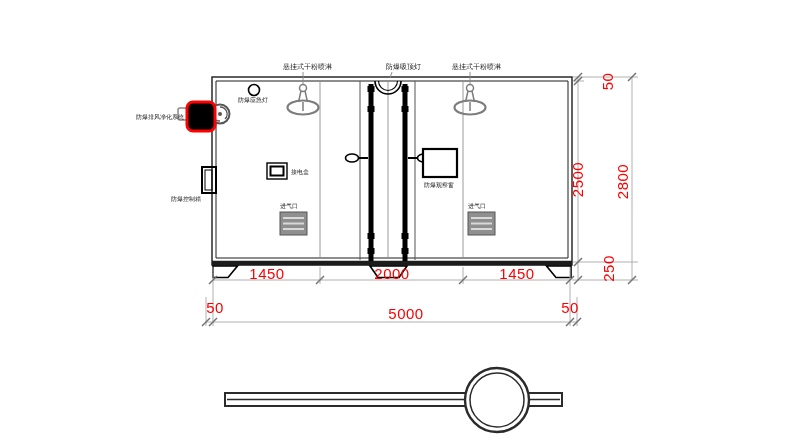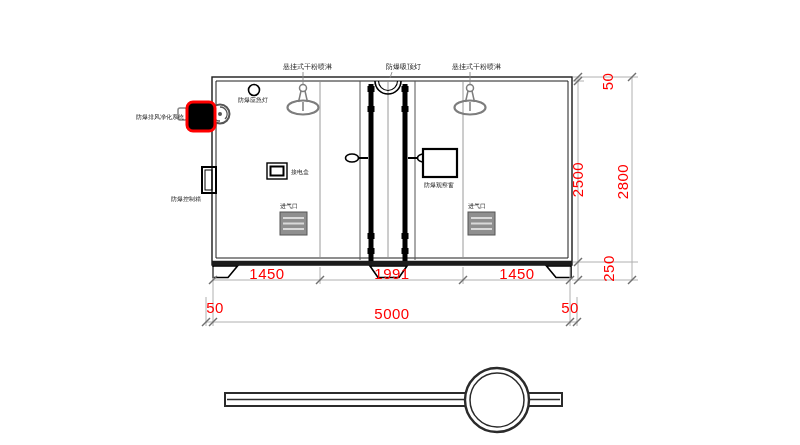--- a/index.html
+++ b/index.html
@@ -178,24 +178,24 @@
 <div class="lbl s7" style="left:452px;top:62px;">悬挂式干粉喷淋</div>
 <div class="lbl s6" style="left:238px;top:96px;">防爆应急灯</div>
 <div class="lbl s6" style="left:136px;top:113px;">防爆排风净化系统</div>
 <div class="lbl s6" style="left:171px;top:195px;">防爆控制箱</div>
 <div class="lbl s6" style="left:291px;top:168px;">接电盒</div>
 <div class="lbl s6" style="left:424px;top:181px;">防爆观察窗</div>
 <div class="lbl s6" style="left:280px;top:202px;">进气口</div>
 <div class="lbl s6" style="left:468px;top:202px;">进气口</div>
 
 <div class="dim" style="left:237px;top:265px;">1450</div>
-<div class="dim" style="left:362px;top:265px;">1991</div>
+<div class="dim" style="left:362px;top:265px;">2000</div>
 <div class="dim" style="left:487px;top:265px;">1450</div>
 <div class="dim sm" style="left:195px;top:299px;">50</div>
-<div class="dim" style="left:362px;top:305px;">5000</div>
+<div class="dim" style="left:376px;top:305px;">5000</div>
 <div class="dim sm" style="left:550px;top:299px;">50</div>
 <div class="dim rot sm" style="left:587px;top:73px;">50</div>
 <div class="dim rot" style="left:547px;top:171px;">2500</div>
 <div class="dim rot" style="left:578px;top:260px;">250</div>
 <div class="dim rot" style="left:592px;top:173px;">2800</div>
 
 
 </div>
 
 </body></html>

